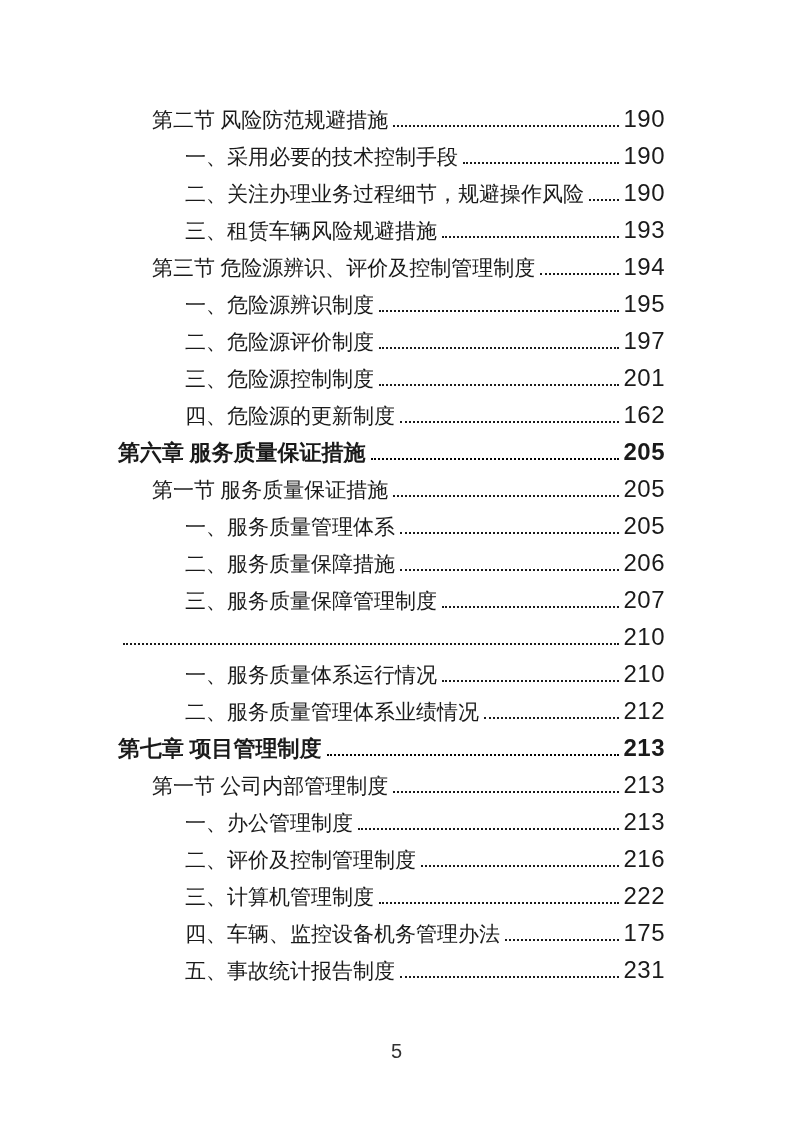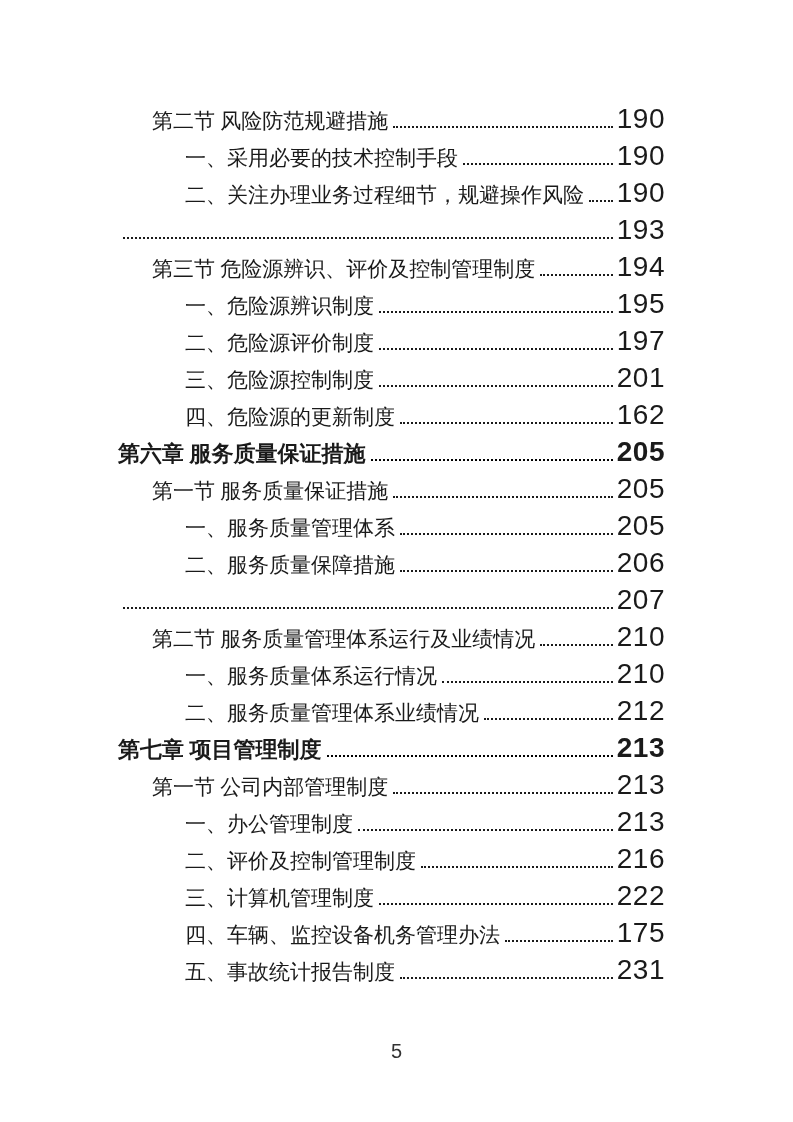--- a/index.html
+++ b/index.html
@@ -50,21 +50,21 @@
     height: 2px;
     margin: 0 4px 0 5px;
     border-bottom: 2px dotted #1a1a1a;
   }
   .level-chapter .toc-leader {
     border-bottom: 2.5px dotted #000000;
   }
   .toc-page {
     flex: 0 0 auto;
     font-family: "Liberation Sans", "DejaVu Sans", sans-serif;
-    font-size: 28px;
+    font-size: 24px;
     letter-spacing: 0.5px;
   }
   .level-chapter .toc-page {
     font-weight: bold;
   }
   .footer-page-number {
     position: absolute;
     left: 0;
     top: 1040px;
     width: 100%;
@@ -88,20 +88,21 @@
         <span class="toc-title">一、采用必要的技术控制手段</span>
         <span class="toc-leader"></span>
         <span class="toc-page">190</span>
       </div>
       <div class="toc-row level-item">
         <span class="toc-title">二、关注办理业务过程细节，规避操作风险</span>
         <span class="toc-leader"></span>
         <span class="toc-page">190</span>
       </div>
       <div class="toc-row level-item">
+        <span class="toc-title">三、租赁车辆风险规避措施</span>
         <span class="toc-leader"></span>
         <span class="toc-page">193</span>
       </div>
       <div class="toc-row level-section">
         <span class="toc-title">第三节 危险源辨识、评价及控制管理制度</span>
         <span class="toc-leader"></span>
         <span class="toc-page">194</span>
       </div>
       <div class="toc-row level-item">
         <span class="toc-title">一、危险源辨识制度</span>
@@ -137,25 +138,25 @@
         <span class="toc-title">一、服务质量管理体系</span>
         <span class="toc-leader"></span>
         <span class="toc-page">205</span>
       </div>
       <div class="toc-row level-item">
         <span class="toc-title">二、服务质量保障措施</span>
         <span class="toc-leader"></span>
         <span class="toc-page">206</span>
       </div>
       <div class="toc-row level-item">
+        <span class="toc-title">三、服务质量保障管理制度</span>
         <span class="toc-leader"></span>
         <span class="toc-page">207</span>
       </div>
       <div class="toc-row level-section">
-        <span class="toc-title">第二节 服务质量管理体系运行及业绩情况</span>
         <span class="toc-leader"></span>
         <span class="toc-page">210</span>
       </div>
       <div class="toc-row level-item">
         <span class="toc-title">一、服务质量体系运行情况</span>
         <span class="toc-leader"></span>
         <span class="toc-page">210</span>
       </div>
       <div class="toc-row level-item">
         <span class="toc-title">二、服务质量管理体系业绩情况</span>

